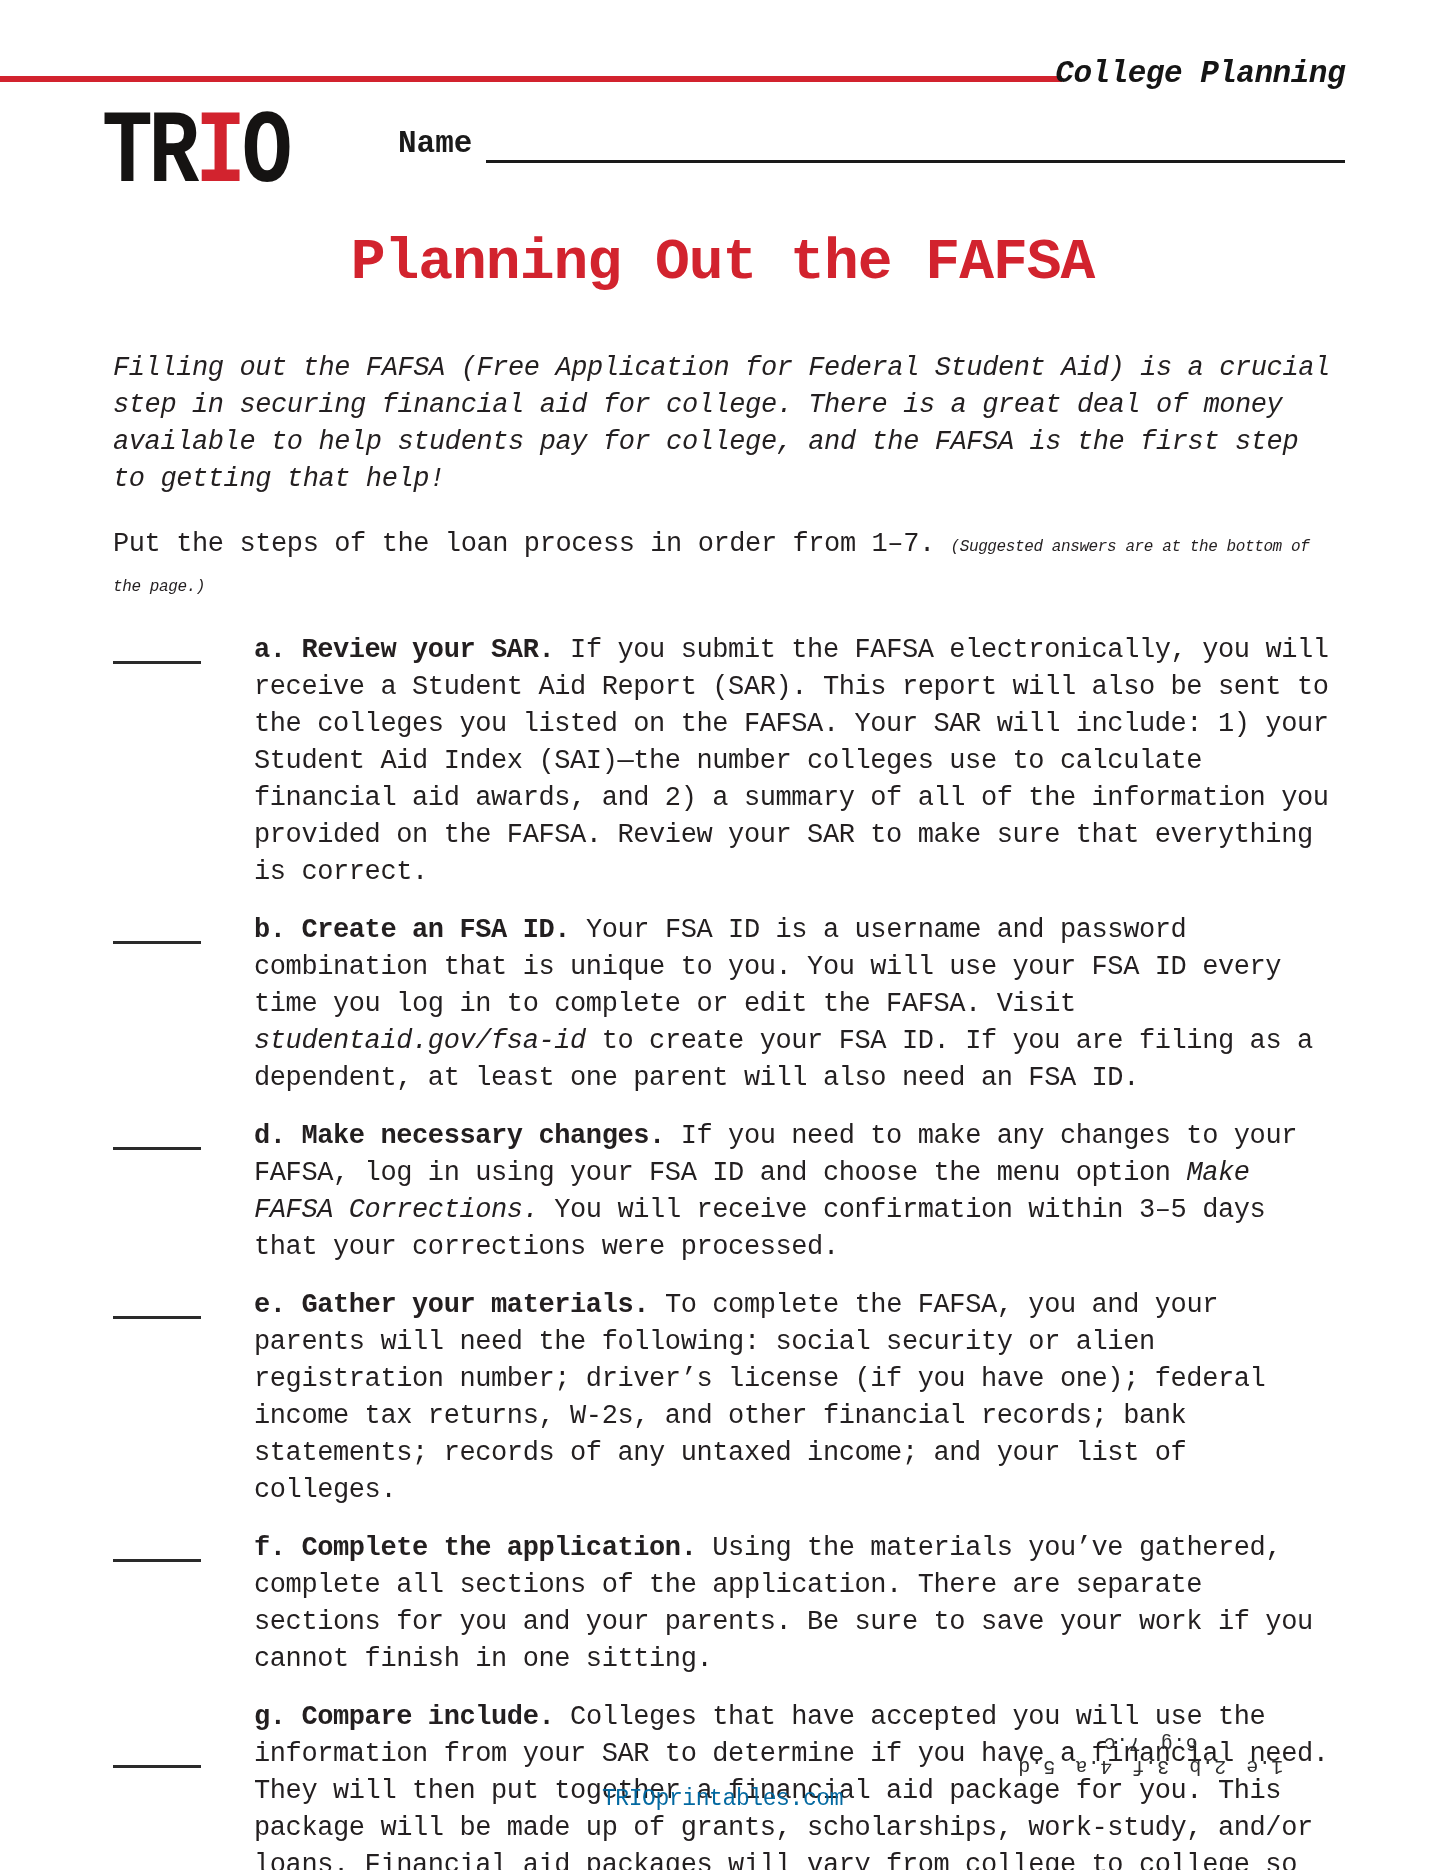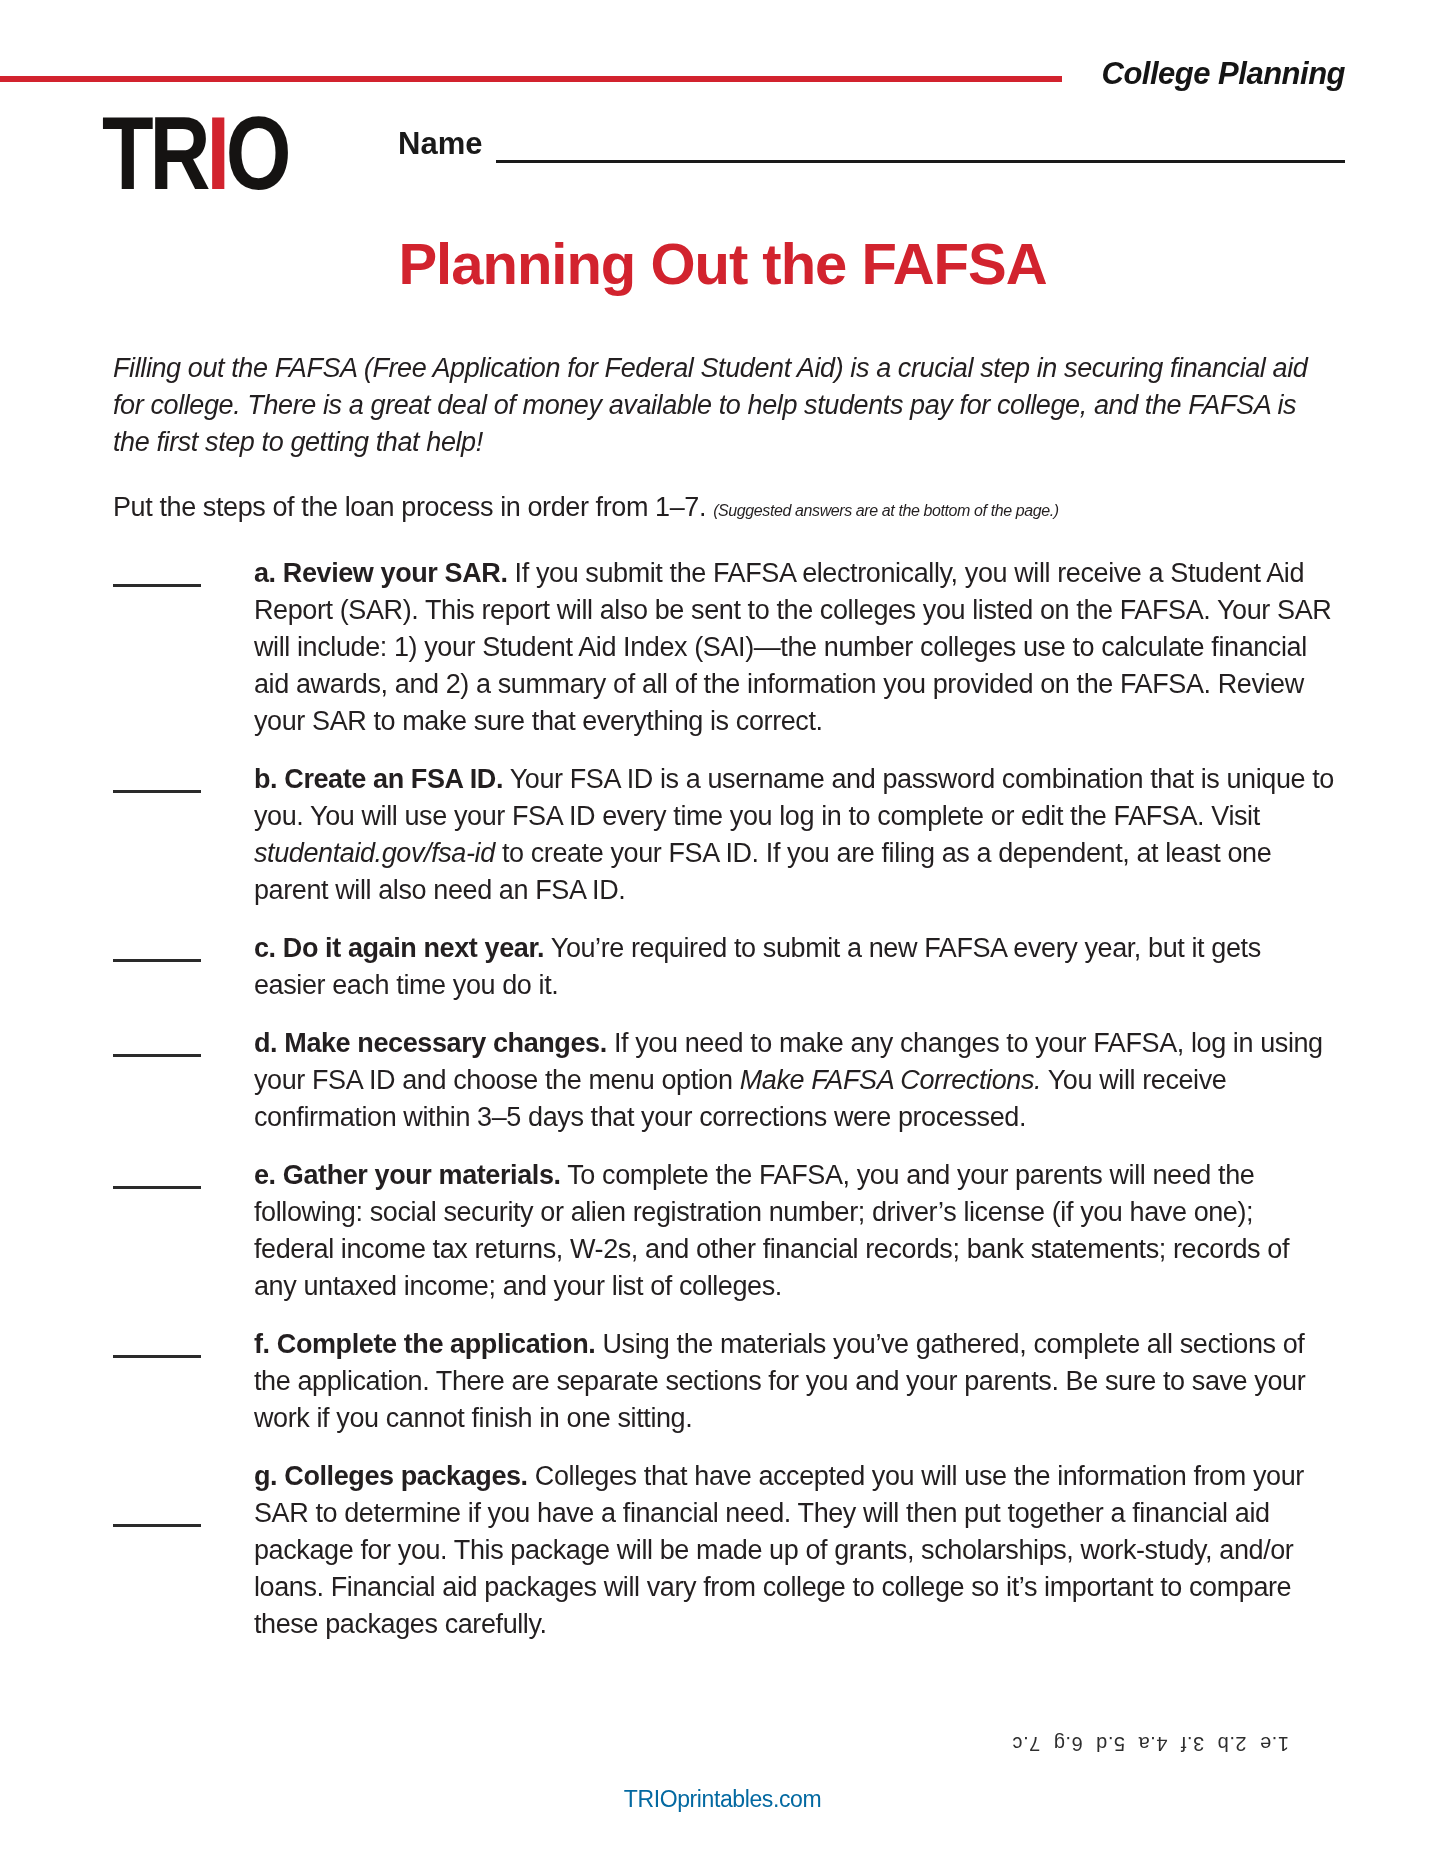--- a/index.html
+++ b/index.html
@@ -1,21 +1,21 @@
 <!DOCTYPE html>
 <html><head>
 <meta charset="utf-8">
 <style>
   html,body{margin:0;padding:0;background:#e8e8e8;}
   .page{
     position:relative;
     width:1445px;height:1870px;
     background:#ffffff;
     margin:0 auto;
-    font-family:Liberation Sans, sans-serif;
+    font-family:Liberation Mono, monospace;
     color:#231f20;
     overflow:hidden;
   }
   
   .red-rule{
     position:absolute;left:0;top:76px;
     width:1062px;height:6px;background:#d2232e;
   }
   .category{
     position:absolute;top:56px;right:100px;
@@ -111,27 +111,20 @@
       <li class="item">
         <span class="blank"></span>
         <p class="item-text">
           <strong>b. Create an FSA ID.</strong>
           <span>Your FSA ID is a username and password combination that is unique to you. You will use your FSA ID every time you log in to complete or edit the FAFSA. Visit</span>
           <em>studentaid.gov/fsa-id</em>
           <span>to create your FSA ID. If you are filing as a dependent, at least one parent will also need an FSA ID.</span>
         </p>
       </li>
 
-      <li class="item">
-        <span class="blank"></span>
-        <p class="item-text">
-          <strong>c. Do it again next year.</strong>
-          <span>You’re required to submit a new FAFSA every year, but it gets easier each time you do it.</span>
-        </p>
-      </li>
 
       <li class="item">
         <span class="blank"></span>
         <p class="item-text">
           <strong>d. Make necessary changes.</strong>
           <span>If you need to make any changes to your FAFSA, log in using your FSA ID and choose the menu option</span>
           <em>Make FAFSA Corrections.</em>
           <span>You will receive confirmation within 3–5 days that your corrections were processed.</span>
         </p>
       </li>
@@ -148,21 +141,21 @@
         <span class="blank"></span>
         <p class="item-text">
           <strong>f. Complete the application.</strong>
           <span>Using the materials you’ve gathered, complete all sections of the application. There are separate sections for you and your parents. Be sure to save your work if you cannot finish in one sitting.</span>
         </p>
       </li>
 
       <li class="item">
         <span class="blank line2"></span>
         <p class="item-text">
-          <strong>g. Colleges packages.</strong>
+          <strong>g. Compare include.</strong>
           <span>Colleges that have accepted you will use the information from your SAR to determine if you have a financial need. They will then put together a financial aid package for you. This package will be made up of grants, scholarships, work-study, and/or loans. Financial aid packages will vary from college to college so it’s important to compare these packages carefully.</span>
         </p>
       </li>
 
     </ol>
   </div>
 
   <div class="answers">1.e 2.b 3.f 4.a 5.d 6.g 7.c</div>
 
   <div class="footer">TRIOprintables.com</div>

